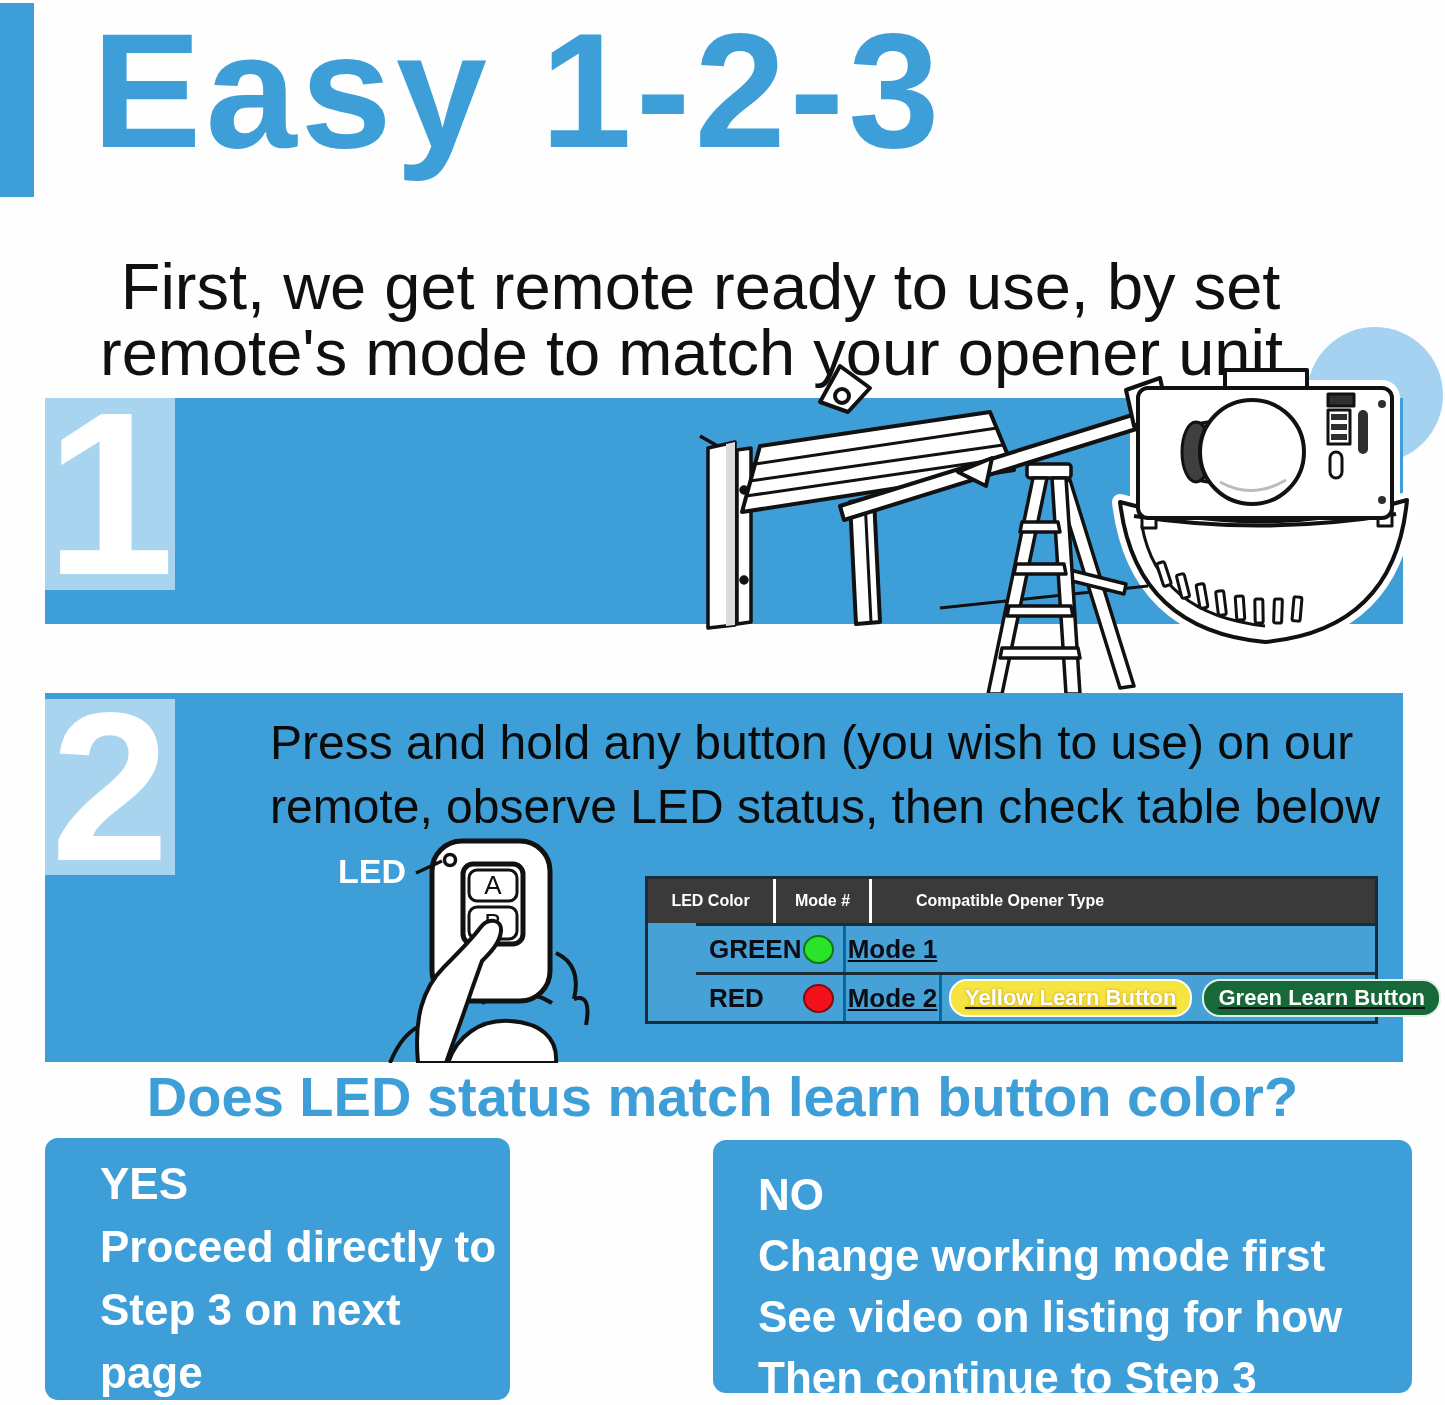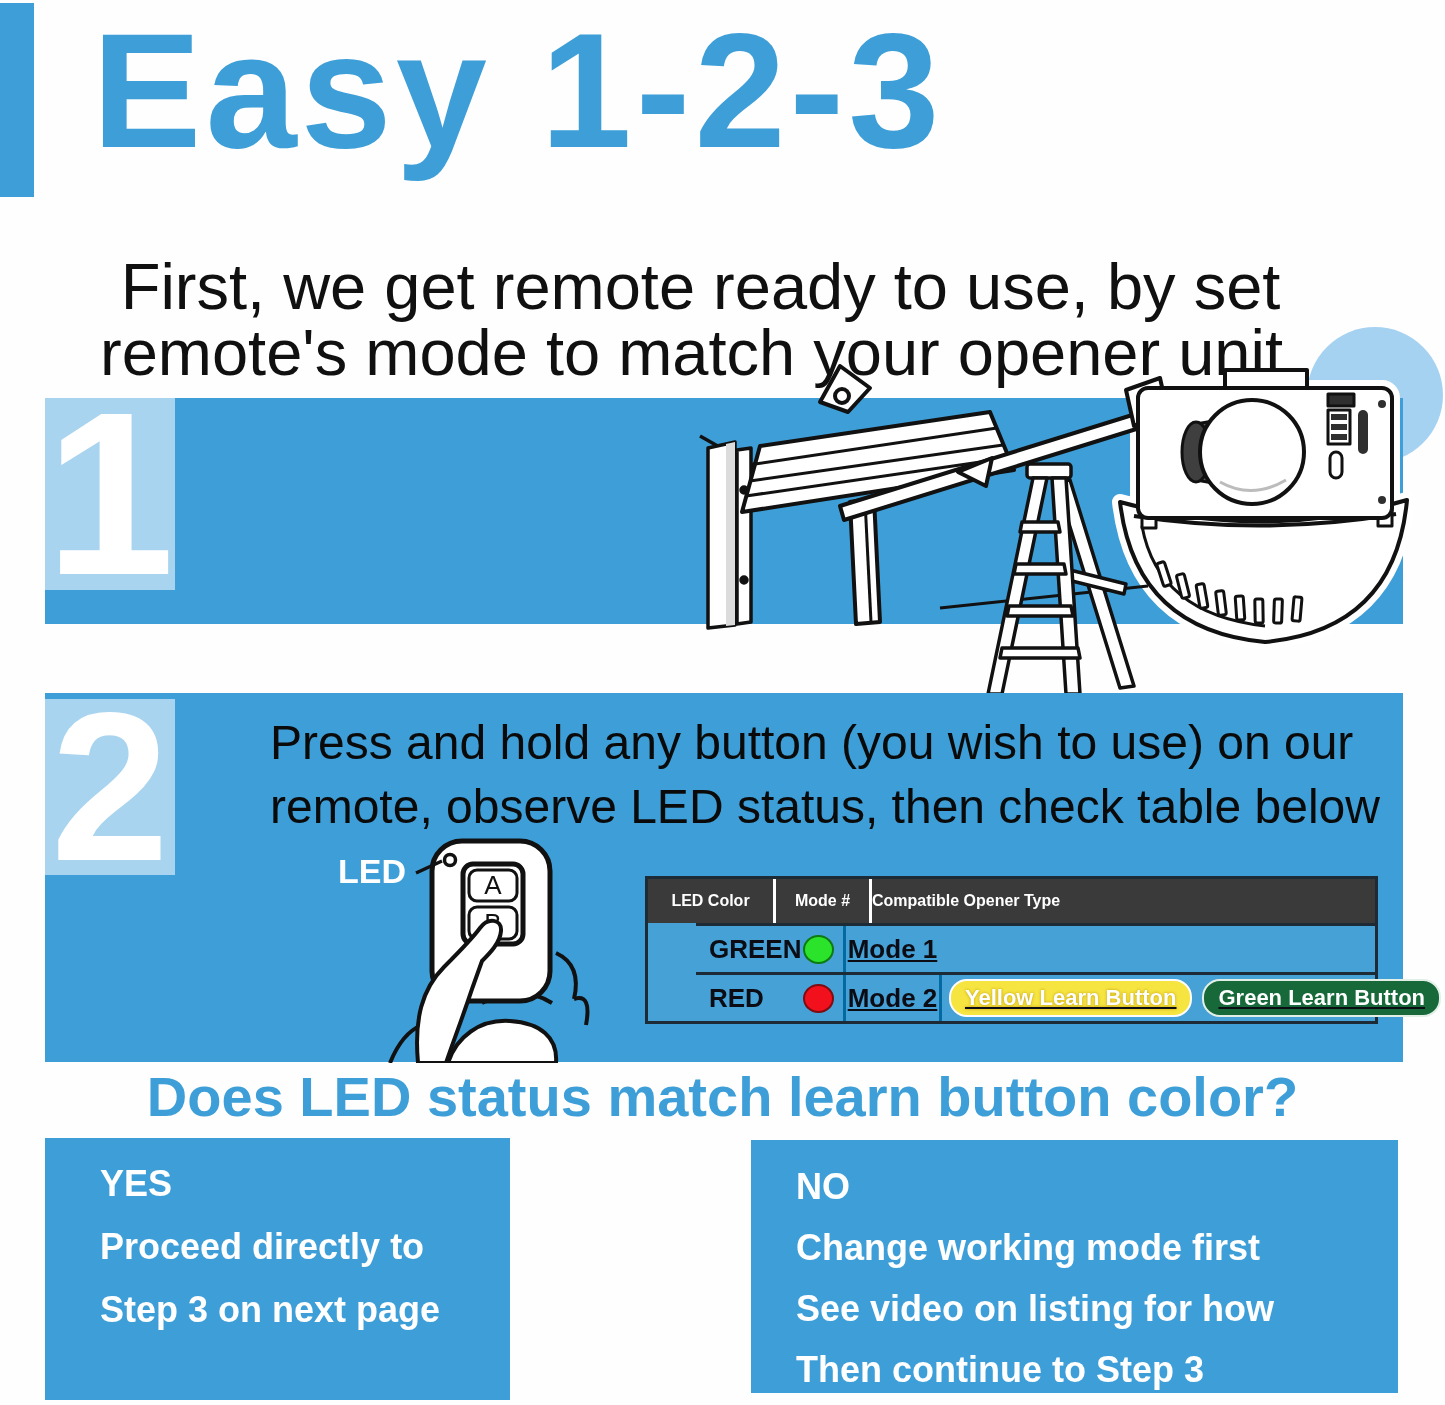--- a/index.html
+++ b/index.html
@@ -32,21 +32,21 @@
   .opener-table{
     position:absolute;left:645px;top:876px;width:727px;
     border:3px solid #1c2b36;background:#46a1d6;font-weight:700;
   }
   .thead{display:flex;background:#3a3a3a;color:#fff;height:44px;font-size:16px;}
   .th{display:flex;align-items:center;justify-content:center;}
   .th + .th{border-left:3px solid #fff;}
   .c1{width:125px;flex:none;}
   .c2{width:93px;flex:none;}
   .c3{flex:1;min-width:0;}
-  .th.c3{justify-content:flex-start;}
+  .th.c3{justify-content:flex-start;padding-left:44px;}
   .trow{display:flex;height:46px;border-top:3px solid #1c2b36;color:#0c0c14;font-size:26px;margin-left:48px;}
   .td{display:flex;align-items:center;}
   .td + .td{border-left:3px solid #0369a1;text-decoration:underline;}
   .td.c1{padding:0 9px 0 13px;}
   .td.c2{justify-content:center;}
   .td.c3{padding-left:7px;gap:10px;}
   .dot{width:27px;height:25px;border-radius:50%;margin-left:auto;flex:none;}
   .dot.green{background:#2ce32c;border:2px solid #0e7a10;}
   .dot.red{background:#f2101c;border:2px solid #7e0d12;}
   .pill{
@@ -55,23 +55,23 @@
   }
   .pill.purple{background:#ae8ef2;border:2px solid #7d62c9;text-shadow:0 0 2px rgba(90,60,170,.9);}
   .pill.redp{background:#d6523f;border:2px solid #e6e6e6;}
   .pill.yellow{background:#f6e440;border:2px solid #fdfdfd;text-shadow:0 0 3px rgba(190,150,10,.95);}
   .pill.greenp{background:#17693a;border:2px solid #e2efe7;}
 
   .question{
     position:absolute;left:0;top:1064px;width:1445px;text-align:center;
     font-size:56px;font-weight:700;color:#3e9fd8;
   }
-  .answer{position:absolute;background:#3e9fd8;color:#fff;font-size:36px;font-weight:700;}
+  .answer{position:absolute;background:#3e9fd8;color:#fff;font-size:44px;font-weight:700;border-radius:13px;}
   .yes-box{left:45px;top:1138px;width:465px;height:262px;padding:14px 0 0 55px;box-sizing:border-box;line-height:63px;}
-  .no-box{left:751px;top:1140px;width:647px;height:253px;padding:16px 0 0 45px;box-sizing:border-box;line-height:61px;}
+  .no-box{left:713px;top:1140px;width:699px;height:253px;padding:24px 0 0 45px;box-sizing:border-box;line-height:61px;}
 </style>
 </head>
 <body>
 
 <div class="canvas">
 
   <div class="accent-bar"></div>
 
   <h1 class="title">Easy 1-2-3</h1>
 

